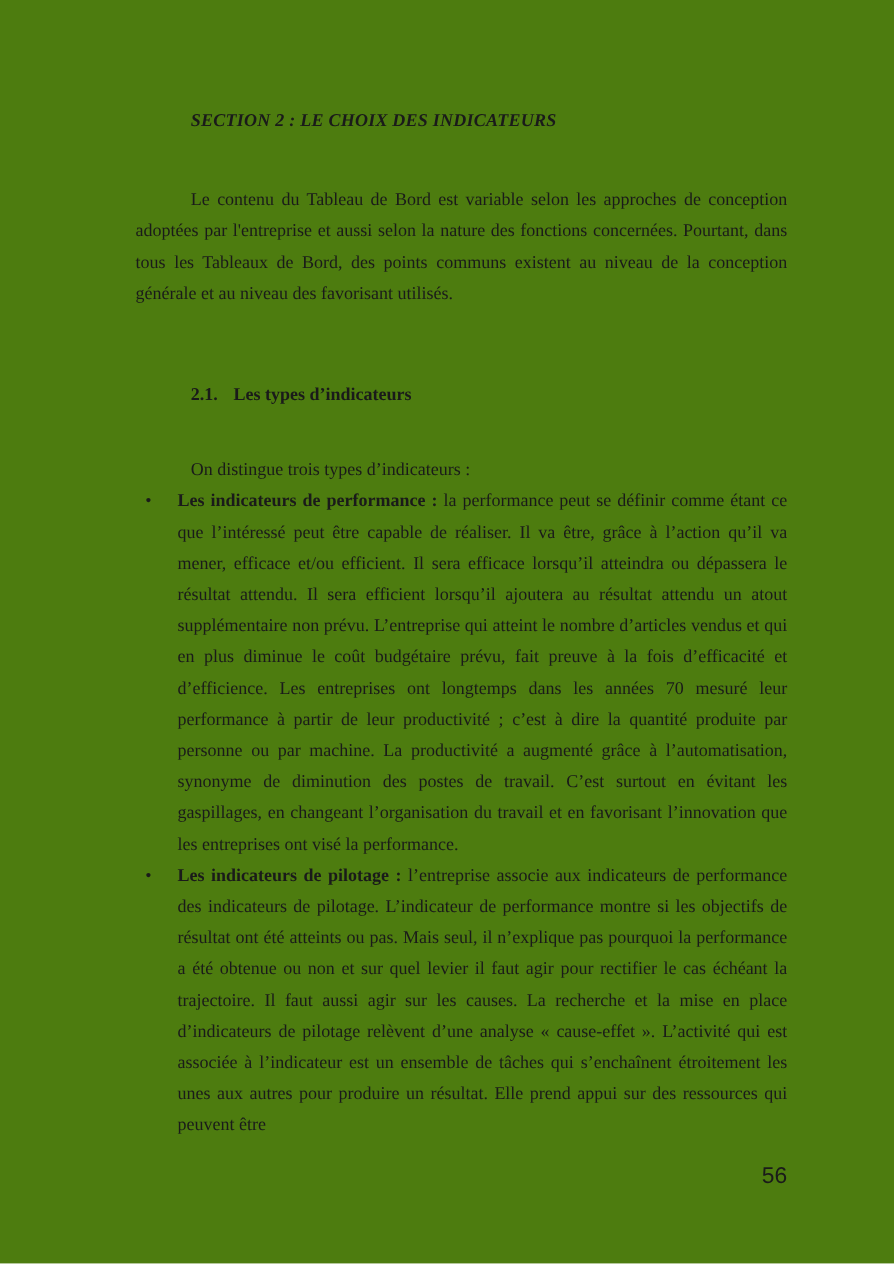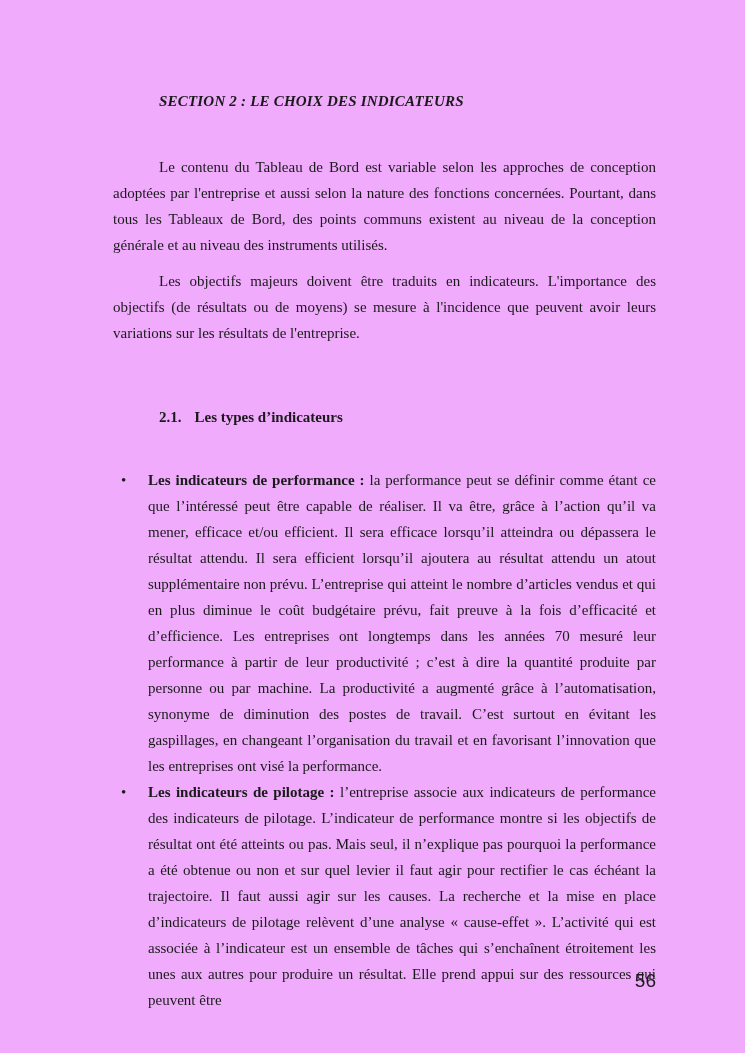--- a/index.html
+++ b/index.html
@@ -4,21 +4,21 @@
 <style>
   html, body {
     margin: 0;
     padding: 0;
     background: #ffffff;
   }
   .page {
     position: relative;
     width: 745px;
     height: 1053px;
-    background: #f0abfc;
+    background: #4d7c0f;
     box-sizing: border-box;
     padding: 88px 89px 0 113px;
     font-family: "Liberation Serif", "DejaVu Serif", serif;
     font-size: 15px;
     line-height: 26px;
     color: #1a1a1a;
     overflow: hidden;
   }
   .section-title {
     font-size: 15px;
@@ -73,28 +73,28 @@
     color: #1a1a1a;
   }
 </style>
 </head>
 <body>
 
 <div class="page">
 
   <h1 class="section-title">SECTION 2 : LE CHOIX DES INDICATEURS</h1>
 
-  <p class="para">Le contenu du Tableau de Bord est variable selon les approches de conception adoptées par l'entreprise et aussi selon la nature des fonctions concernées. Pourtant, dans tous les Tableaux de Bord, des points communs existent au niveau de la conception générale et au niveau des instruments utilisés.</p>
+  <p class="para">Le contenu du Tableau de Bord est variable selon les approches de conception adoptées par l'entreprise et aussi selon la nature des fonctions concernées. Pourtant, dans tous les Tableaux de Bord, des points communs existent au niveau de la conception générale et au niveau des favorisant utilisés.</p>
 
-  <p class="para">Les objectifs majeurs doivent être traduits en indicateurs.  L'importance des objectifs (de résultats ou de moyens) se mesure à l'incidence que peuvent avoir leurs variations sur les résultats de l'entreprise.</p>
 
   <h2 class="subsection">
     <span class="num">2.1.</span><span>Les types d’indicateurs</span>
   </h2>
 
+  <p class="intro">On distingue trois types d’indicateurs :</p>
 
   <ul class="bullets">
     <li>
       <span class="bullet-mark">•</span><span class="bold-label">Les indicateurs de performance :</span><span> la performance peut se définir comme étant ce que l’intéressé peut être capable de réaliser. Il va être, grâce à l’action qu’il va mener, efficace et/ou efficient. Il sera efficace lorsqu’il atteindra ou dépassera le résultat attendu. Il sera efficient lorsqu’il ajoutera au résultat attendu un atout supplémentaire non prévu. L’entreprise qui atteint le nombre d’articles vendus et qui en plus diminue le coût budgétaire prévu, fait preuve à la fois d’efficacité et d’efficience. Les entreprises ont longtemps dans les années 70 mesuré leur performance à partir de leur productivité ; c’est à dire la quantité produite par personne ou par machine. La productivité a augmenté grâce à l’automatisation, synonyme de diminution des postes de travail. C’est surtout en évitant les gaspillages, en changeant l’organisation du travail et en favorisant l’innovation que les entreprises ont visé la performance.</span>
     </li>
     <li>
       <span class="bullet-mark">•</span><span class="bold-label">Les indicateurs de pilotage :</span><span> l’entreprise associe aux indicateurs de performance des indicateurs de pilotage. L’indicateur de performance montre si les objectifs de résultat ont été atteints ou pas. Mais seul, il n’explique pas pourquoi la performance a été obtenue ou non et sur quel levier il faut agir pour rectifier le cas échéant la trajectoire. Il faut aussi agir sur les causes. La recherche et la mise en place d’indicateurs de pilotage relèvent d’une analyse « cause-effet ». L’activité qui est associée à l’indicateur est un ensemble de tâches qui s’enchaînent étroitement les unes aux autres pour produire un résultat. Elle prend appui sur des ressources qui peuvent être</span>
     </li>
   </ul>
 

